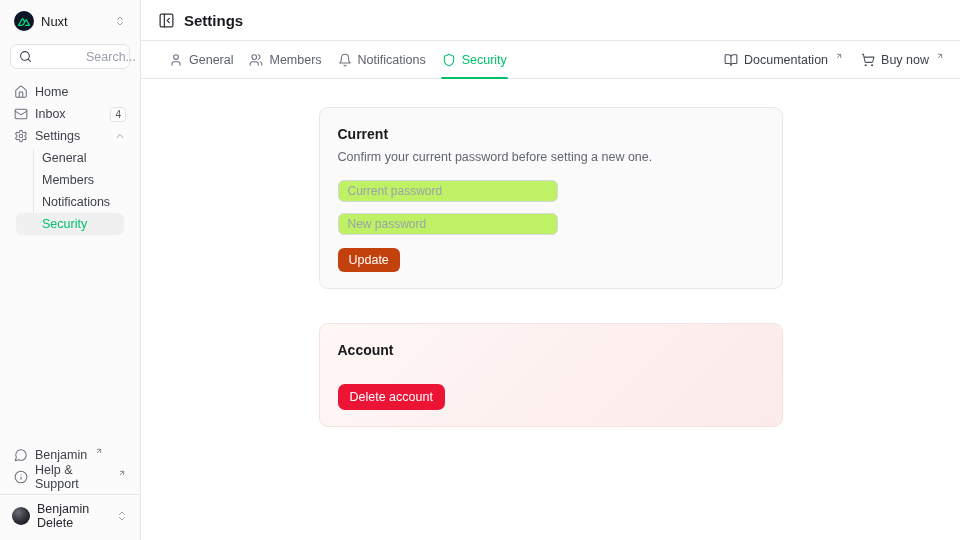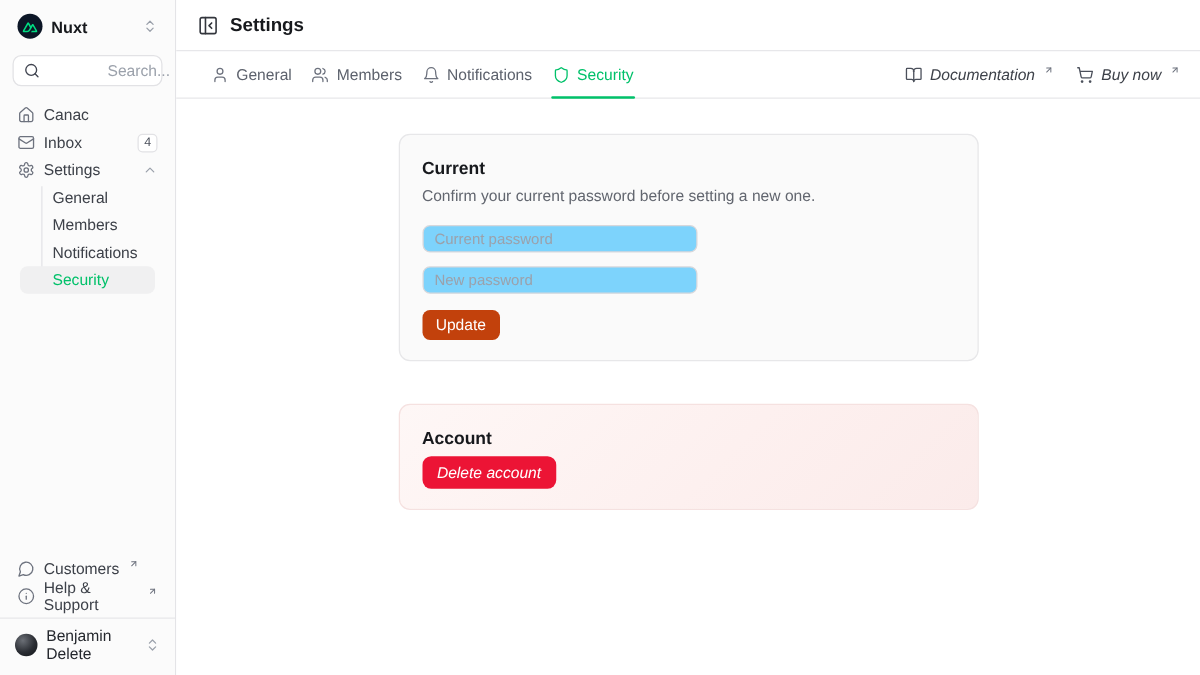--- a/index.html
+++ b/index.html
@@ -18,21 +18,21 @@
     display:flex; flex-direction:column;
   }
   .team-row {
     display:flex; align-items:center; gap:7px;
     margin:9px 10px 6px 10px; padding:2px 4px; border-radius:6px; cursor:pointer;
   }
   .team-logo {
     width:20px; height:20px; border-radius:50%;
     background:#0c1626; display:flex; align-items:center; justify-content:center; flex:none;
   }
-  .team-name { font-weight:700; font-size:13px; color:#17191d; }
+  .team-name { font-weight:400; font-size:13px; color:#17191d; }
   .chev-updown { margin-left:auto; color:#9aa0aa; display:flex; }
   .search-btn {
     margin:5px 10px 10px 10px; height:25px;
     background:#ffffff; border:1px solid #e2e2e5; border-radius:7px;
     display:flex; align-items:center; gap:6px; padding:0 5px 0 8px; cursor:pointer;
   }
   .search-btn .mag { color:#404450; display:flex; }
   .search-placeholder { color:#9ba1ab; font-size:12.5px; flex:1;margin-left:48px; }
   .kbd {
     font-size:10px; color:#5a5f6b; background:#f4f4f5;
@@ -89,21 +89,21 @@
     display:flex; align-items:center; gap:6px; font-size:12.5px; color:#5d626d;
     position:relative; cursor:pointer; padding:0 1px;
   }
   .tab .ticon { display:flex; color:#6d727e; }
   .tab.active { color:#00c16a; }
   .tab.active .ticon { color:#00c16a; }
   .tab.active::after {
     content:""; position:absolute; left:0; right:0; bottom:-1px; height:2px;
     background:#00c16a; border-radius:2px;
   }
-  .tab-right { margin-left:auto; display:flex; align-items:center; gap:18px;font-style:italic; }
+  .tab-right { margin-left:auto; display:flex; align-items:center; gap:18px; }
   .toplink {
     display:flex; align-items:center; gap:6px; font-size:12.5px; color:#3d4149;
     cursor:pointer; font-weight:500;
   }
   .toplink .licon { display:flex; color:#4b505b; }
 
   .content { flex:1; overflow:auto; padding-top:28px; }
   .card { width:464px; margin:0 auto; border-radius:9px; }
   .card-password {
     background:#fafafa; border:1px solid #e7e7e9; padding:18px 18px 16px 18px;
@@ -111,30 +111,30 @@
   .card-account {
     margin-top:34px;
     background:linear-gradient(135deg,#fef7f6 0%,#fdf0ef 55%,#fbebea 100%);
     border:1px solid #f5e1e0; padding:18px 18px 16px 18px;
   }
   .card-title { font-size:14px; font-weight:700; color:#17191d; margin-bottom:6px; }
   .card-desc { font-size:12.5px; color:#62666f; line-height:1.55; }
   .pw-form { margin-top:13px; display:flex; flex-direction:column; align-items:flex-start; }
   .pw-input {
     width:220px; height:22px; border:1px solid #d7d7db; border-radius:6px;
-    background:#7dd3fc; padding:0 9px; font-size:12px; color:#24272d;
+    background:#bef264; padding:0 9px; font-size:12px; color:#24272d;
     font-family:"Liberation Sans","DejaVu Sans",sans-serif; outline:none; margin-bottom:11px;
   }
   .pw-input::placeholder { color:#9ba1ab; }
   .btn {
     border:none; border-radius:6px; color:#ffffff; font-size:12.5px; font-weight:500;
     padding:5px 11px; cursor:pointer; font-family:"Liberation Sans","DejaVu Sans",sans-serif;
   }
   .btn-update { background:#c2410c; margin-top:2px; }
-  .btn-delete { background:#ec1435; margin-top:1px; border-radius:7px; padding:6px 12px;font-style:italic; }
+  .btn-delete { background:#ec1435; margin-top:20px; border-radius:7px; padding:6px 12px; }
   svg { display:block; }
 </style>
 </head>
 <body>
 
 <div class="app">
 
   <aside class="sidebar">
 
     <div class="team-row">
@@ -165,21 +165,21 @@
     </div>
 
     <nav class="nav">
       <div class="nav-item">
         <span class="nicon">
           <svg width="14" height="14" viewBox="0 0 24 24" fill="none" stroke="currentColor" stroke-width="1.8" stroke-linecap="round" stroke-linejoin="round">
               <path d="M15 21v-8a1 1 0 0 0-1-1h-4a1 1 0 0 0-1 1v8"></path>
               <path d="M3 10a2 2 0 0 1 .709-1.528l7-5.999a2 2 0 0 1 2.582 0l7 5.999A2 2 0 0 1 21 10v9a2 2 0 0 1-2 2H5a2 2 0 0 1-2-2z"></path>
             </svg>
         </span>
-        <span>Canac</span>
+        <span>Home</span>
       </div>
       <div class="nav-item">
         <span class="nicon">
           <svg width="14" height="14" viewBox="0 0 24 24" fill="none" stroke="currentColor" stroke-width="1.8" stroke-linecap="round" stroke-linejoin="round">
               <rect width="20" height="16" x="2" y="4" rx="2"></rect>
               <path d="m22 7-8.97 5.7a1.94 1.94 0 0 1-2.06 0L2 7"></path>
             </svg>
         </span>
         <span>Inbox</span>
         <span class="nav-badge">4</span>
@@ -216,21 +216,21 @@
     </nav>
 
     <div class="sidebar-bottom">
       <div class="foot-links">
         <div class="nav-item">
           <span class="nicon">
             <svg width="14" height="14" viewBox="0 0 24 24" fill="none" stroke="currentColor" stroke-width="1.8" stroke-linecap="round" stroke-linejoin="round">
                 <path d="M7.9 20A9 9 0 1 0 4 16.1L2 22Z"></path>
               </svg>
           </span>
-          <span>Customers</span>
+          <span>Benjamin</span>
           <span class="ext">
             <svg width="8" height="8" viewBox="0 0 24 24" fill="none" stroke="currentColor" stroke-width="2.4" stroke-linecap="round" stroke-linejoin="round">
                 <path d="M7 7h10v10"></path>
                 <path d="M7 17 17 7"></path>
               </svg>
           </span>
         </div>
         <div class="nav-item">
           <span class="nicon">
             <svg width="14" height="14" viewBox="0 0 24 24" fill="none" stroke="currentColor" stroke-width="1.8" stroke-linecap="round" stroke-linejoin="round">

